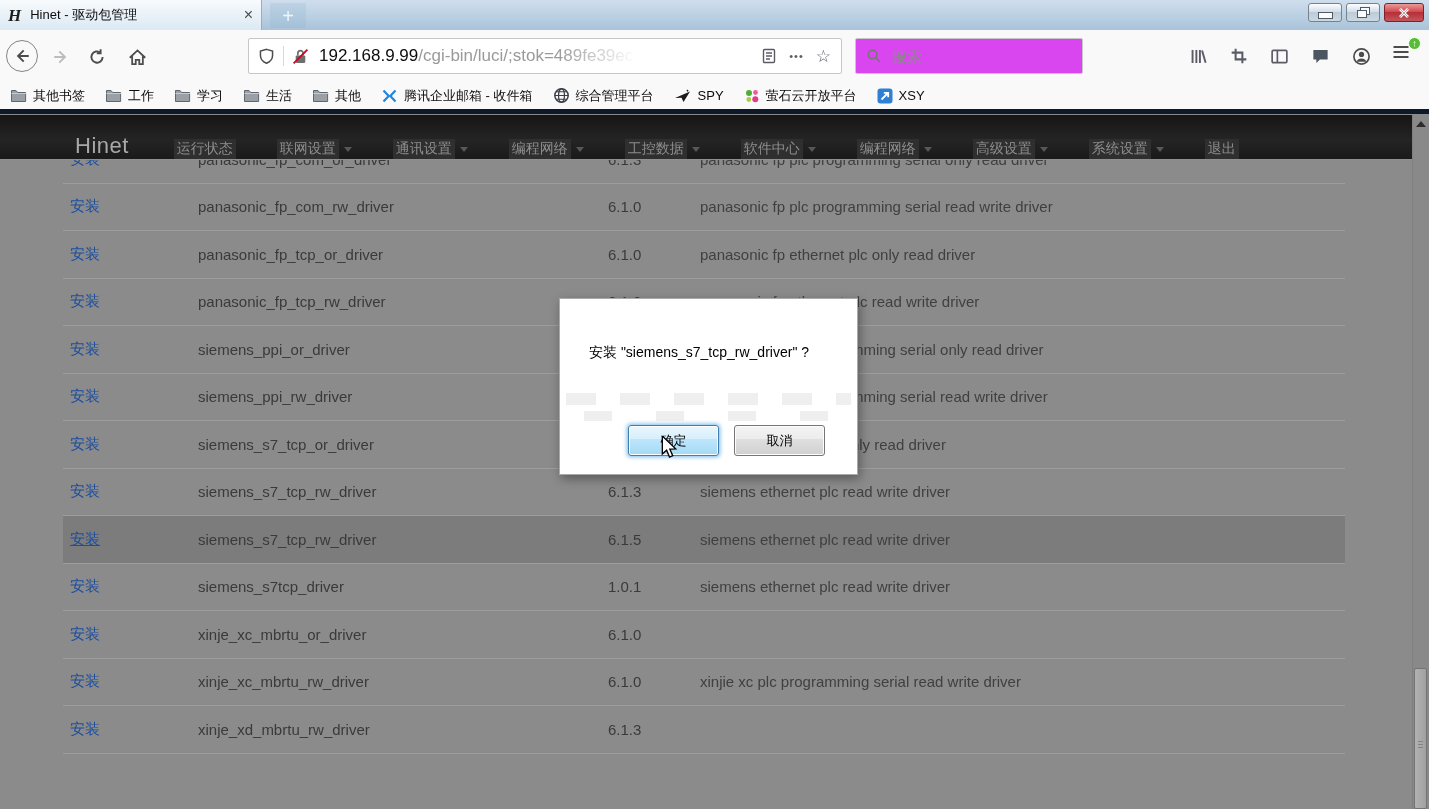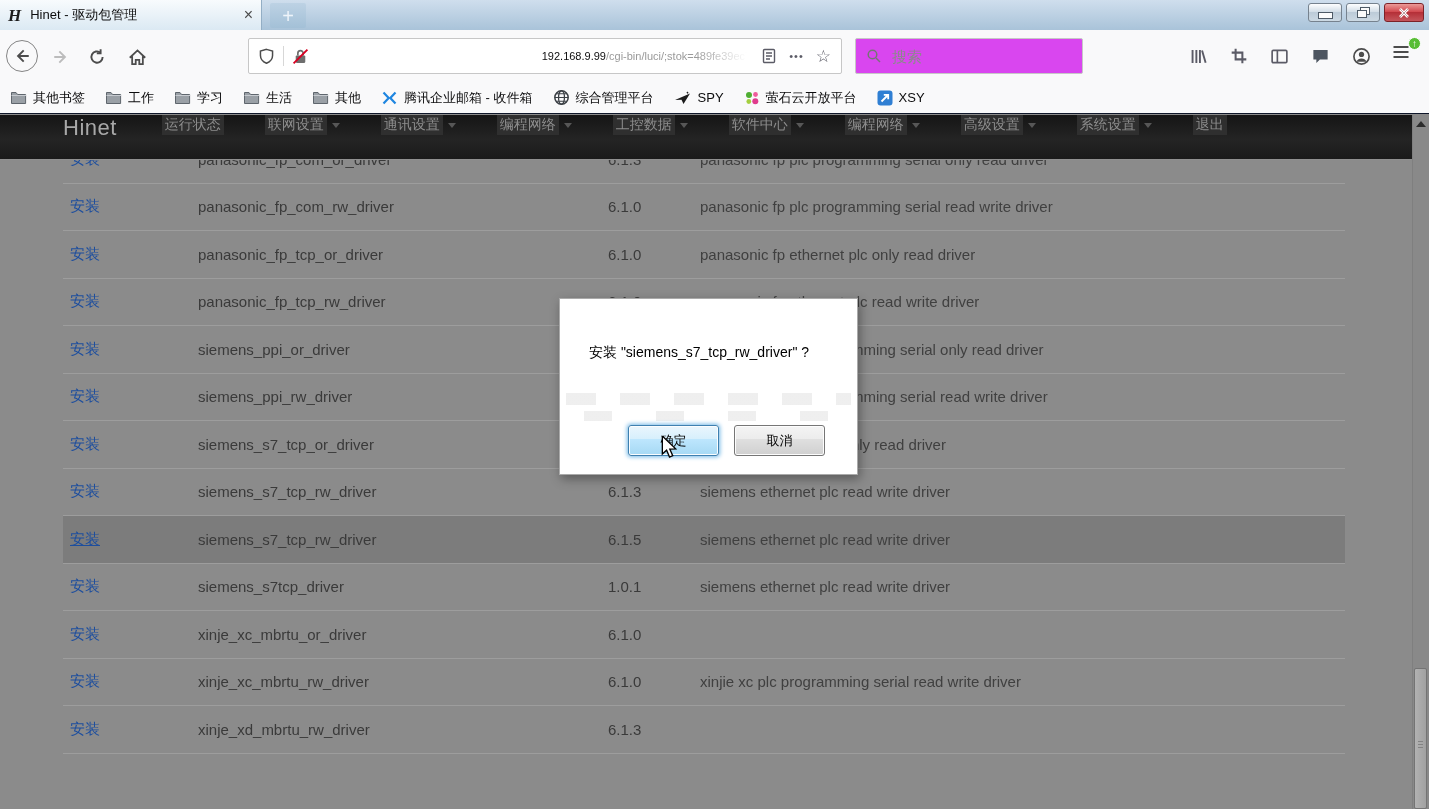--- a/index.html
+++ b/index.html
@@ -31,52 +31,52 @@
   .glyph-restore .r2{position:absolute;left:0;top:3px;width:8px;height:6px;border:1px solid #4e5a66;background:#fbfbfb;}
 
   
   .toolbar{position:absolute;top:30px;left:0;width:100%;height:52px;background:#f9f9fa;}
   .circle-btn{position:absolute;top:10px;width:32px;height:32px;border:1px solid #858585;
               border-radius:50%;display:flex;align-items:center;justify-content:center;box-sizing:border-box;}
   .flat-btn{position:absolute;top:14px;width:26px;height:26px;display:flex;align-items:center;justify-content:center;}
   .urlbar{position:absolute;left:248px;top:8px;width:594px;height:36px;background:#fff;
           border:1px solid #c7c7c7;border-radius:2px;display:flex;align-items:center;box-sizing:border-box;}
   .url-sep{width:1px;height:20px;background:#d7d7d7;margin:0 8px;}
-  .url-text{font-size:11px;white-space:nowrap;overflow:hidden;flex:1;text-align:right;}
+  .url-text{font-size:17px;white-space:nowrap;overflow:hidden;flex:1;}
   .url-host{color:#0c0c0d;}
   .url-path{color:#9a9a9a;
             -webkit-mask-image:linear-gradient(90deg,#000 62%,transparent 97%);
             mask-image:linear-gradient(90deg,#000 62%,transparent 97%);}
   .url-right{display:flex;align-items:center;gap:12px;margin:0 10px;}
   .dots{color:#5b5b66;font-size:11px;letter-spacing:1px;}
   .star{color:#5b5b66;font-size:17px;line-height:1;}
   .searchbar{position:absolute;left:855px;top:8px;width:228px;height:36px;background:#d946ef;
              border:1px solid #c7c7c7;border-radius:2px;display:flex;align-items:center;box-sizing:border-box;}
   .searchbar input{border:none;outline:none;background:transparent;font-size:15px;color:#333;
                    width:170px;font-family:"Liberation Sans",sans-serif;}
   .searchbar input::placeholder{color:#8a8a8a;opacity:1;}
   .tool-icons{position:absolute;right:58px;top:8px;height:36px;display:flex;align-items:center;gap:22px;}
   .hamburger{position:absolute;right:12px;top:12px;width:26px;height:26px;}
   .badge{position:absolute;right:-4px;top:-5px;width:13px;height:13px;border-radius:50%;
          background:#58bd35;color:#fff;font-size:10px;display:flex;align-items:center;
          justify-content:center;line-height:1;border:1px solid #fff;box-sizing:border-box;}
 
   
   .bookmarks{position:absolute;top:82px;left:0;width:100%;height:32px;background:#f9f9fa;
-             border-bottom:1px solid #0f172a;display:flex;align-items:center;padding-left:10px;
+             border-bottom:5px solid #0f172a;display:flex;align-items:center;padding-left:10px;
              gap:20px;box-sizing:border-box;}
   .bm{display:flex;align-items:center;gap:6px;font-size:13px;color:#0c0c0d;white-space:nowrap;}
   .bm .bi{display:flex;align-items:center;}
 
   
   .page{position:absolute;top:115px;left:0;width:1412px;height:694px;background:#8b8b8b;overflow:hidden;}
 
   .navbar{position:absolute;top:0;left:0;right:0;height:45px;z-index:6;
           background:linear-gradient(#151515,#242424 55%,#1a1a1a);
-          border-bottom:1px solid #909090;display:flex;align-items:flex-start;box-sizing:border-box;}
+          border-bottom:1px solid #909090;display:flex;align-items:flex-end;box-sizing:border-box;padding-left:12px;}
   .brand{margin-left:63px;font-size:22px;color:#a8a8a8;letter-spacing:.5px;}
   .nav-items{display:flex;margin-left:45px;gap:41px;align-items:center;}
   .nav-item{display:flex;align-items:center;gap:5px;}
   .nav-chip{background:#2f2f2f;color:#8d8d8d;font-size:14px;padding:1px 3px;}
   .caret{width:0;height:0;border-left:4px solid transparent;border-right:4px solid transparent;
          border-top:5px solid #575757;}
 
   .tbl{position:absolute;left:63px;top:21px;width:1282px;z-index:1;}
   .trow{display:grid;grid-template-columns:135px 410px 92px 1fr;height:47.5px;align-items:center;
         border-bottom:1px solid #9d9d9d;box-sizing:border-box;}

